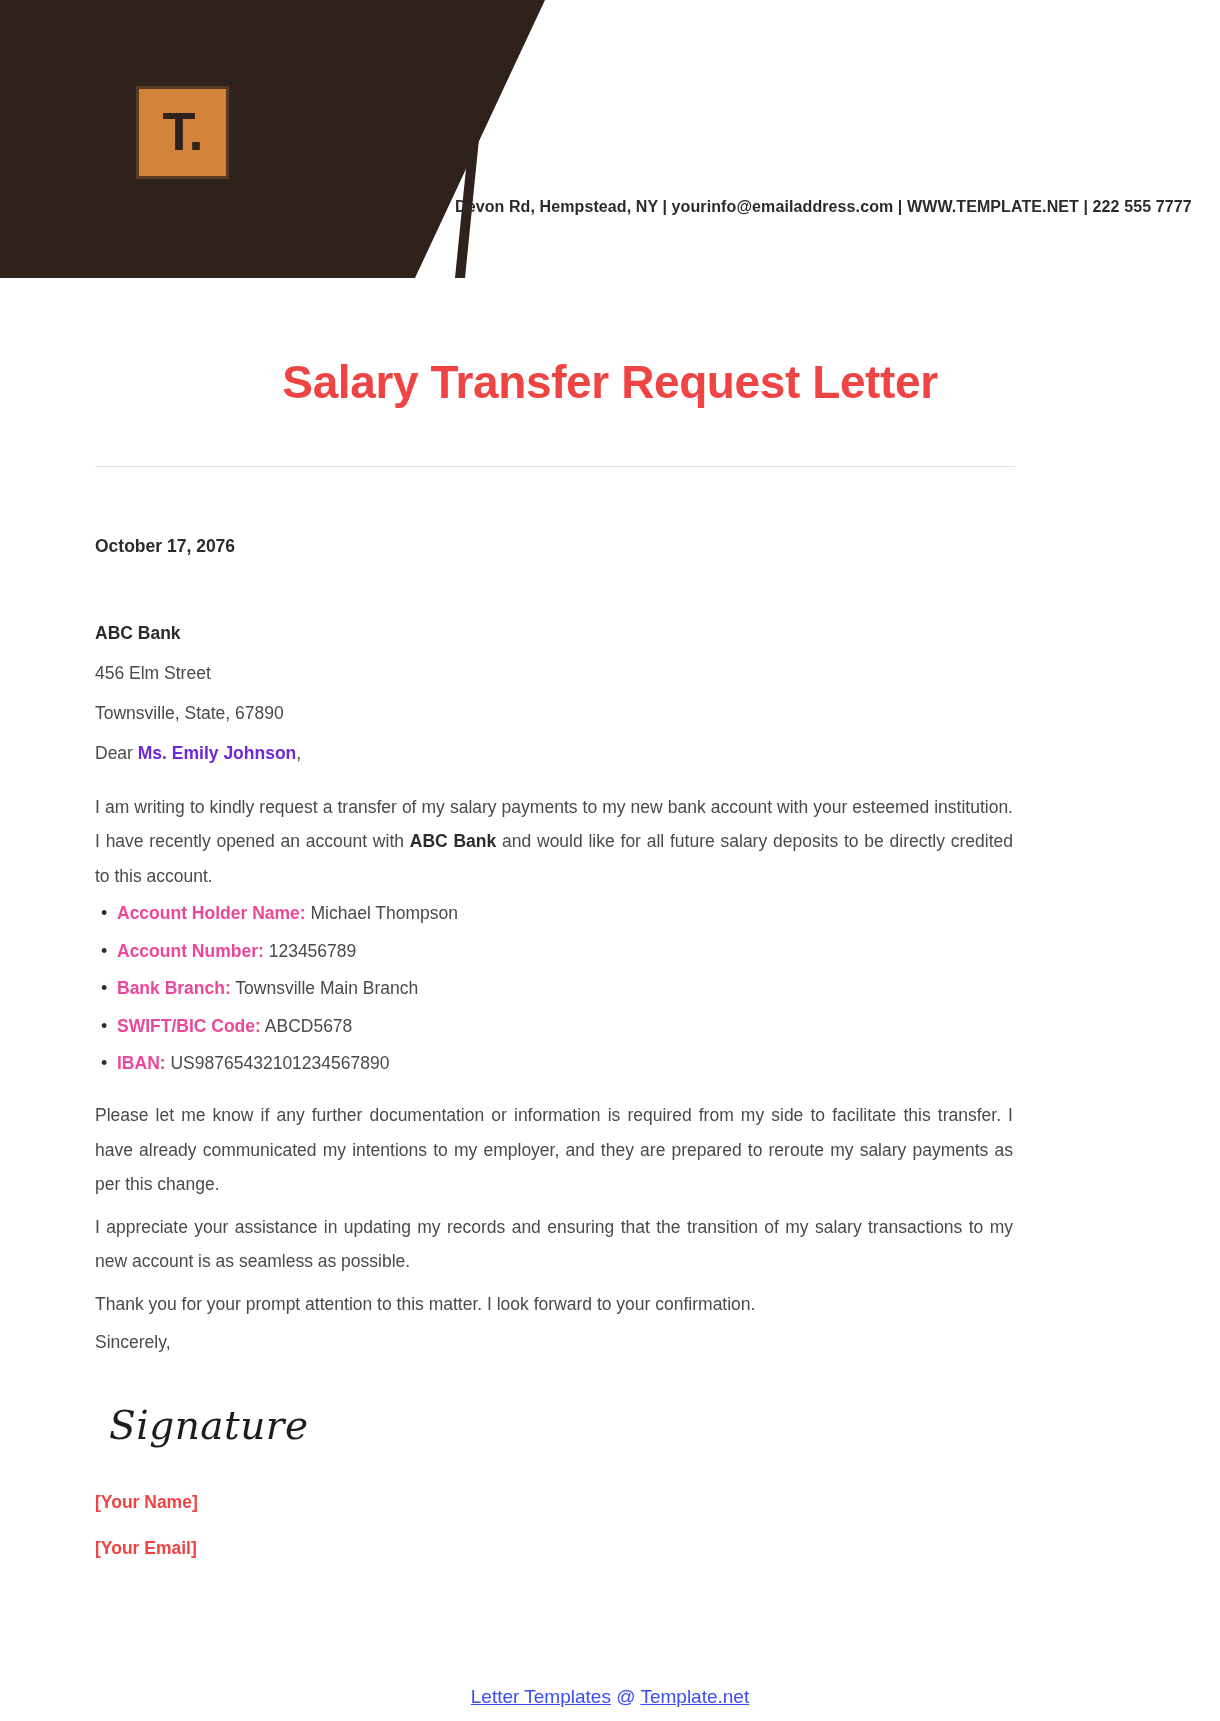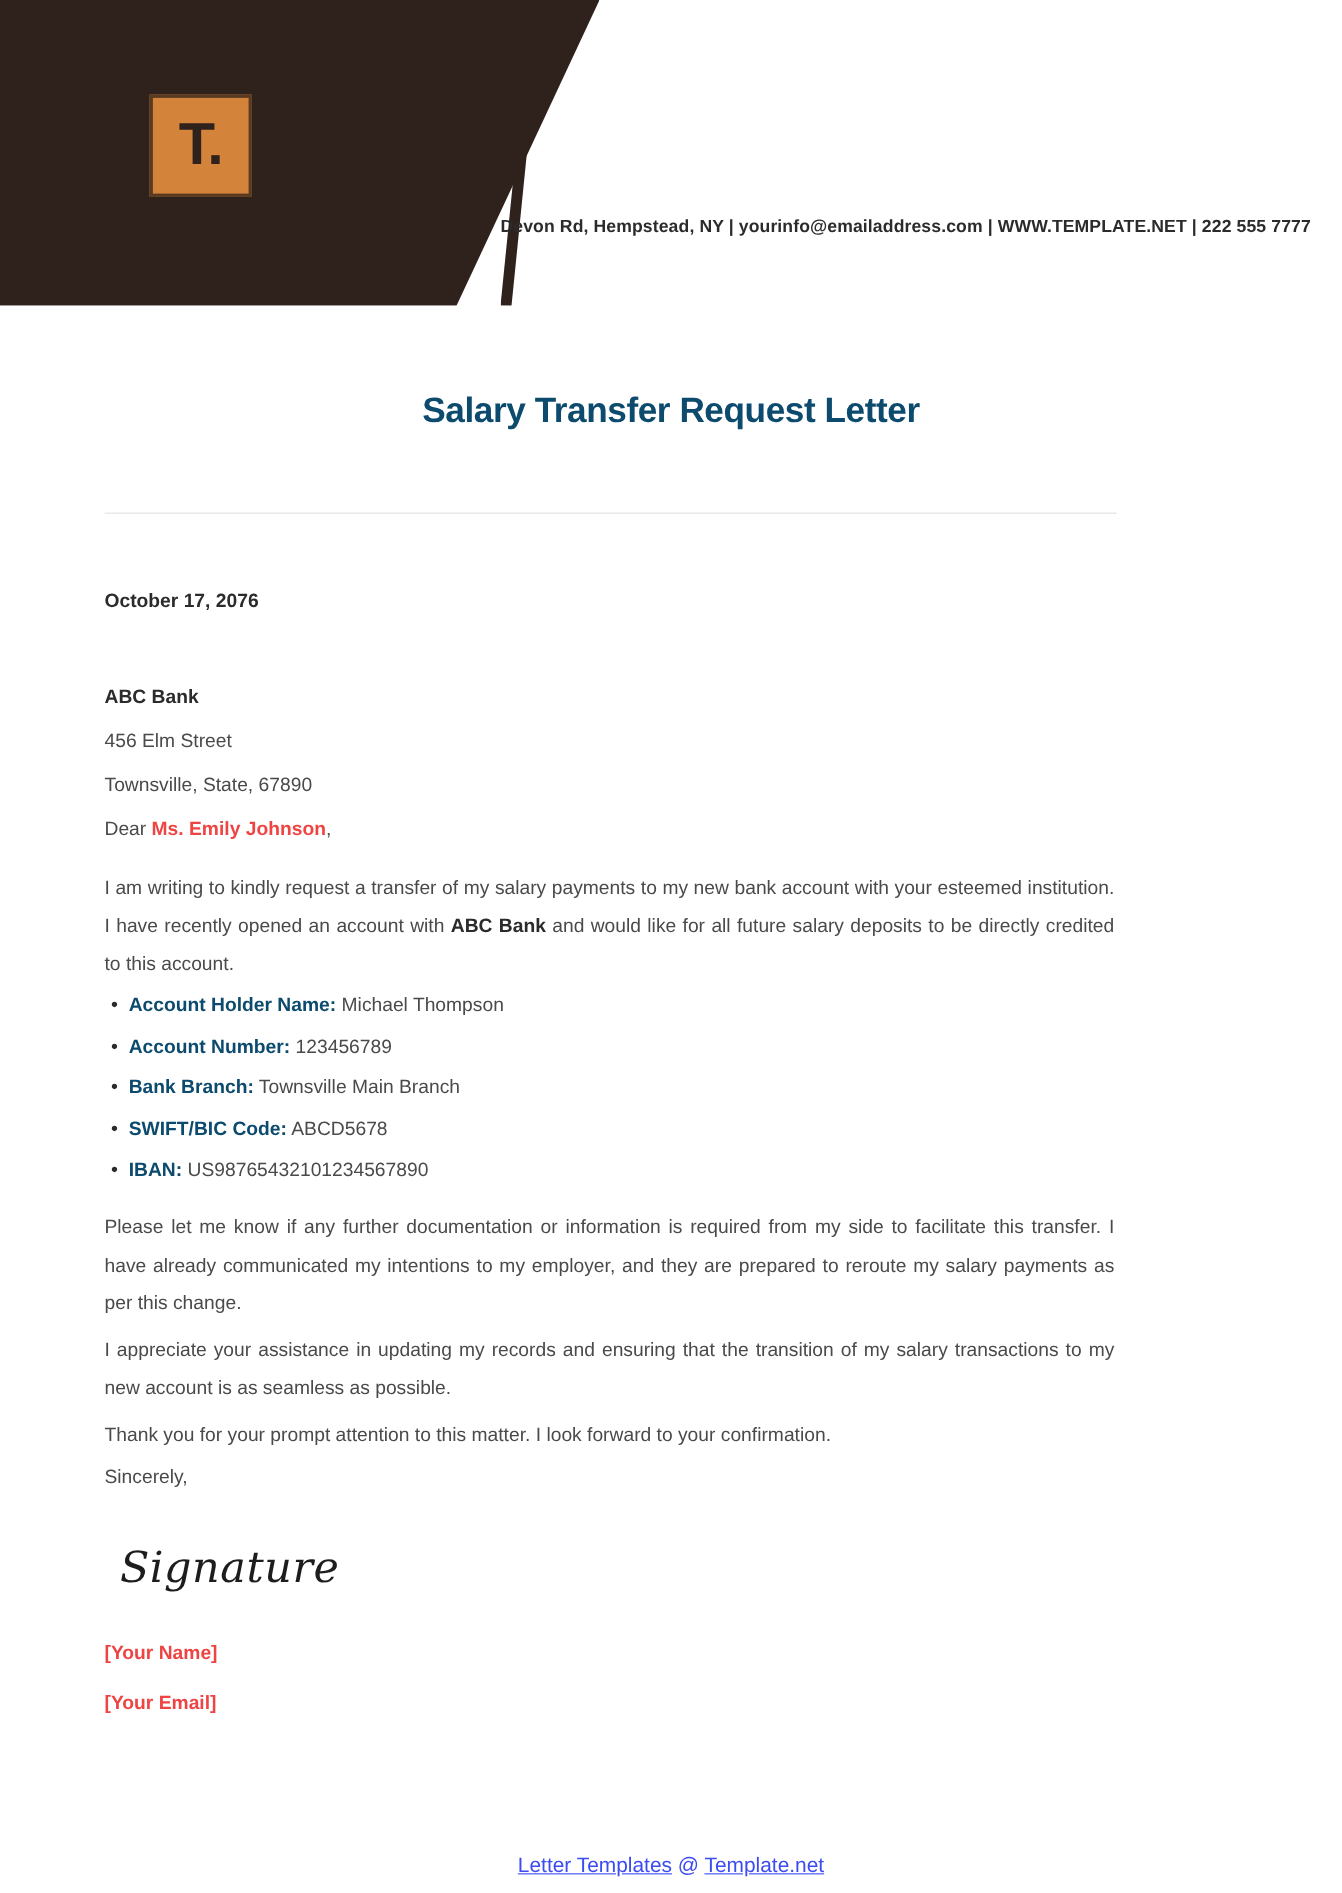--- a/index.html
+++ b/index.html
@@ -85,23 +85,23 @@
   
   .title-wrap {
     position: absolute;
     left: 0;
     top: 355px;
     width: 1220px;
     text-align: center;
   }
   .doc-title {
     font-family: "Liberation Sans", sans-serif;
-    font-size: 32px;
-    font-weight: bold;
-    color: #0c4a6e;
+    font-size: 46px;
+    font-weight: bold;
+    color: #ef4444;
     letter-spacing: -0.4px;
     margin: 0;
   }
   .title-rule {
     position: absolute;
     left: 95px;
     top: 466px;
     width: 920px;
     height: 1px;
     background: #e2e2e2;
@@ -129,21 +129,21 @@
     margin: 0 0 19px 0;
   }
   .recipient-line {
     margin: 0 0 19px 0;
     color: #4a4a4a;
   }
   .salutation {
     margin: 0 0 26px 0;
     color: #4a4a4a;
   }
-  .salutation b { color: #ef4444; }
+  .salutation b { color: #6d28d9; }
   .para {
     margin: 0 0 8px 0;
     text-align: justify;
     line-height: 1.97;
     color: #4a4a4a;
   }
   .para b { color: #2b2b2b; }
   .para-plain {
     margin: 0 0 4px 0;
     line-height: 1.97;
@@ -162,21 +162,21 @@
     color: #4a4a4a;
   }
   .detail-list li::before {
     content: "•";
     position: absolute;
     left: -16px;
     top: -1px;
     color: #2b2b2b;
     font-size: 18px;
   }
-  .detail-list li b { color: #0c4a6e; }
+  .detail-list li b { color: #ec4899; }
   .closing-line {
     margin: 0 0 4px 0;
     line-height: 1.97;
     color: #4a4a4a;
   }
   .signature-mark {
     margin: 43px 0 0 14px;
     font-family: "DejaVu Serif", serif;
     font-style: italic;
     font-size: 39px;

